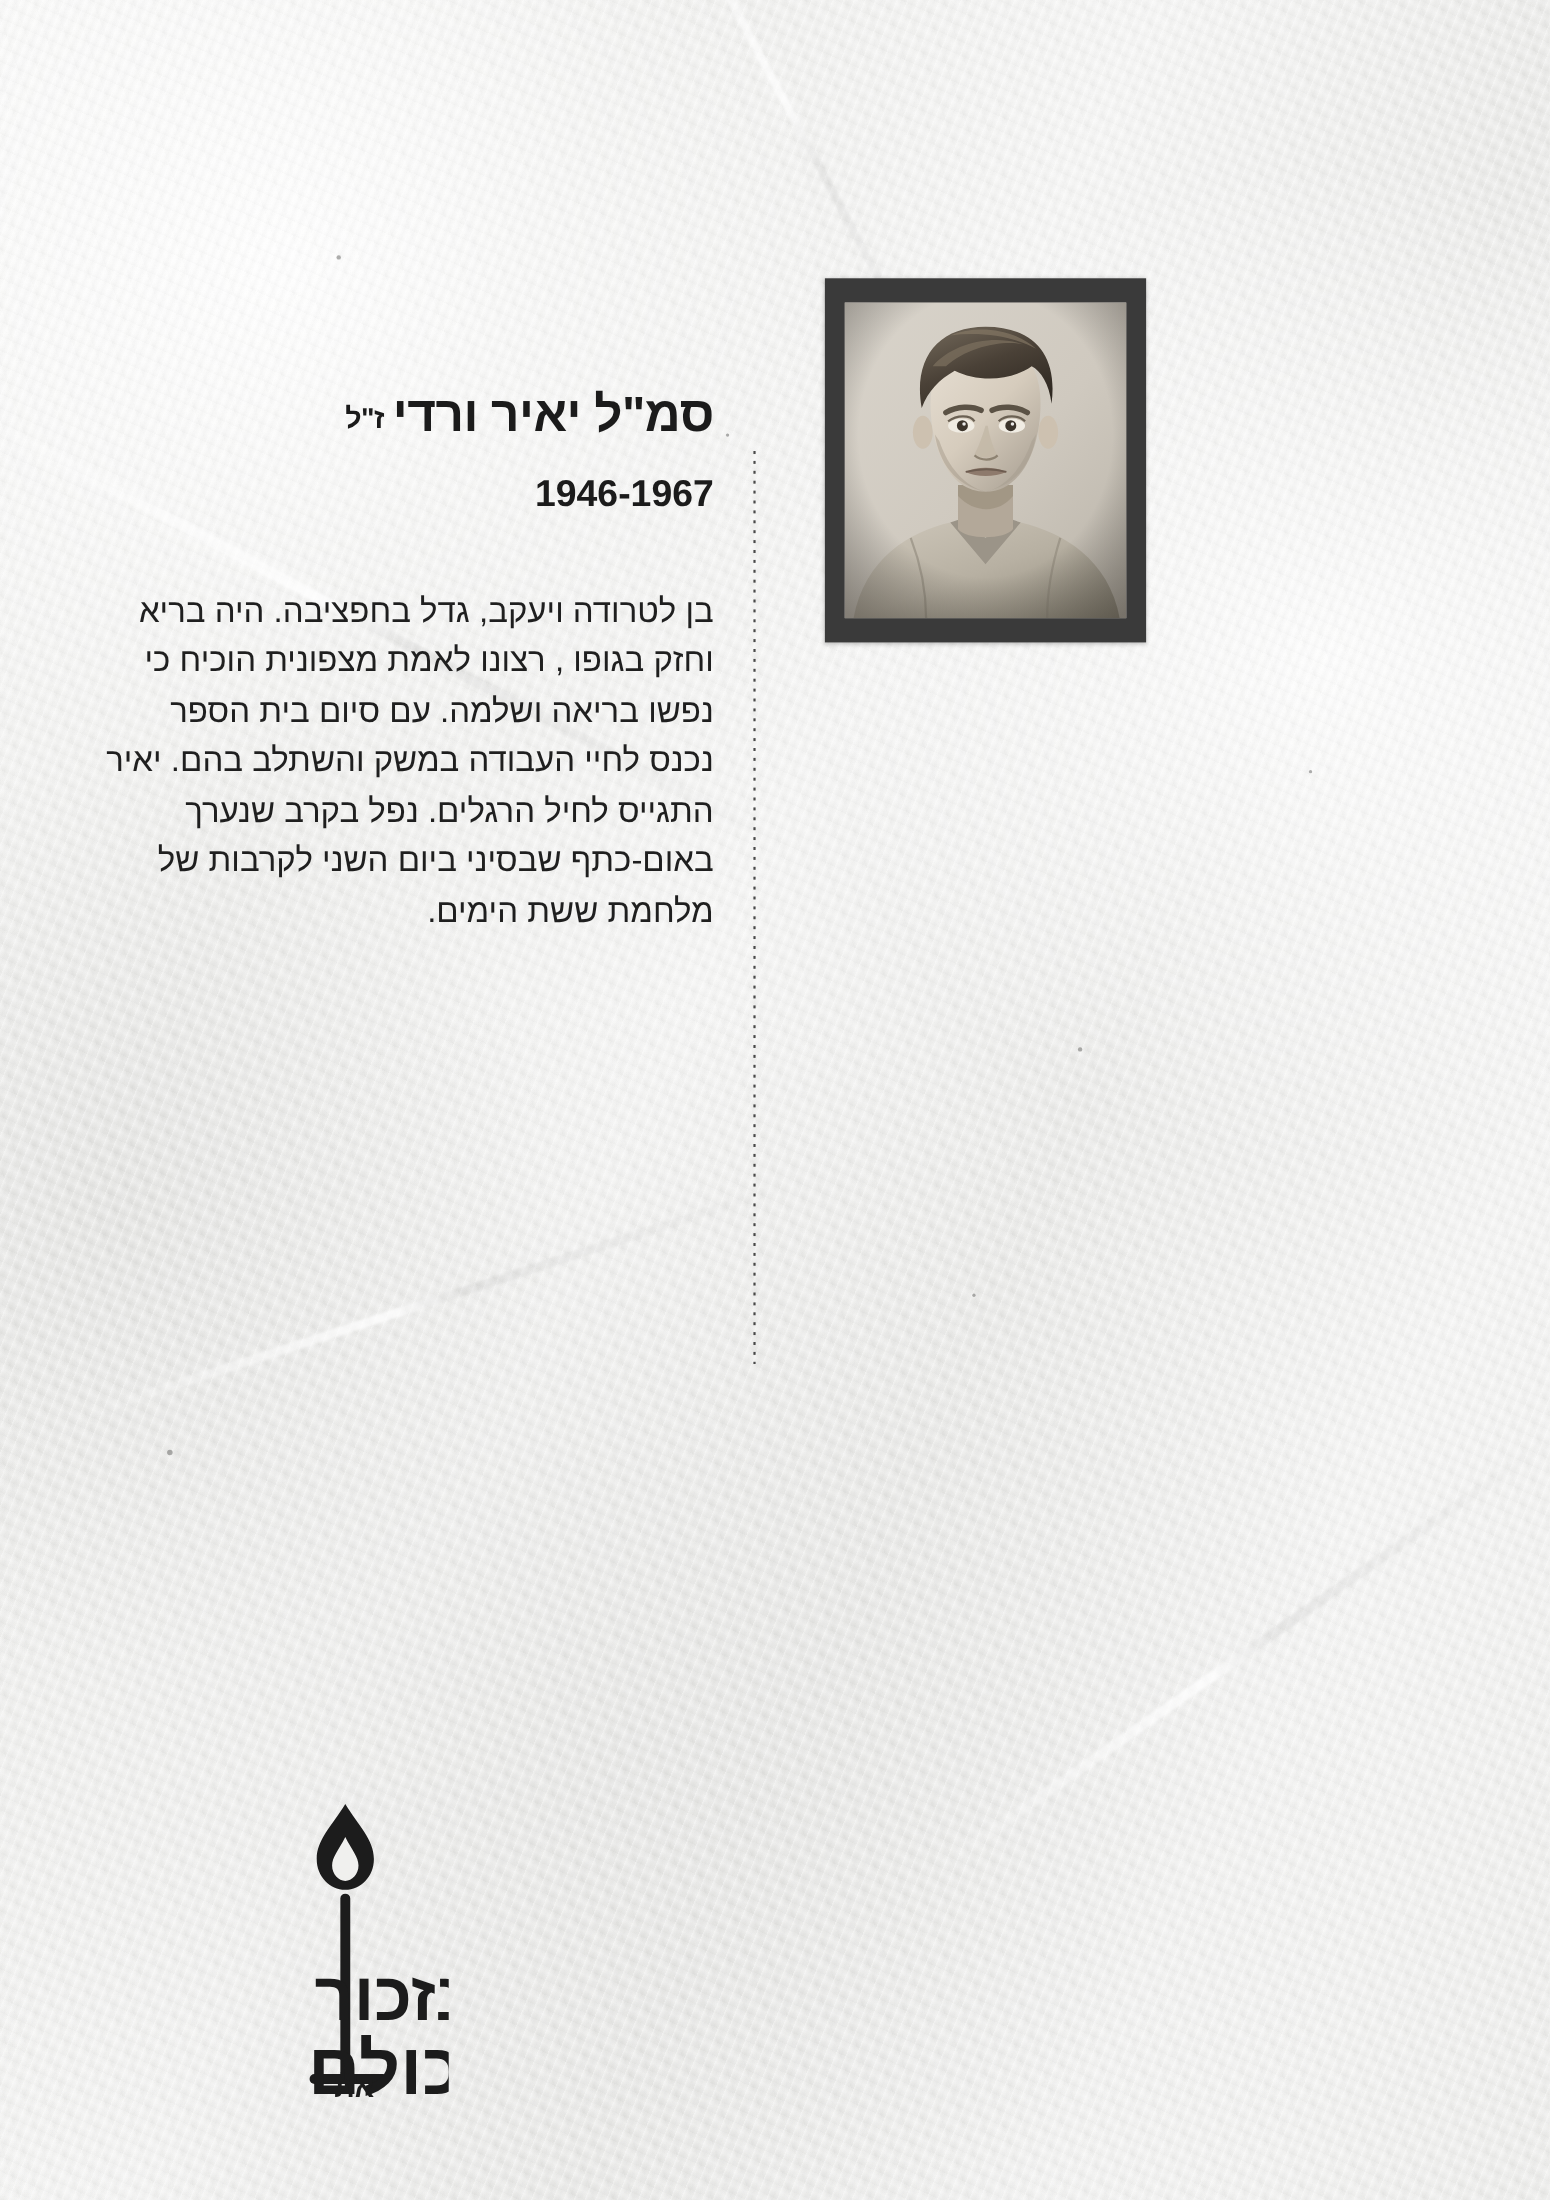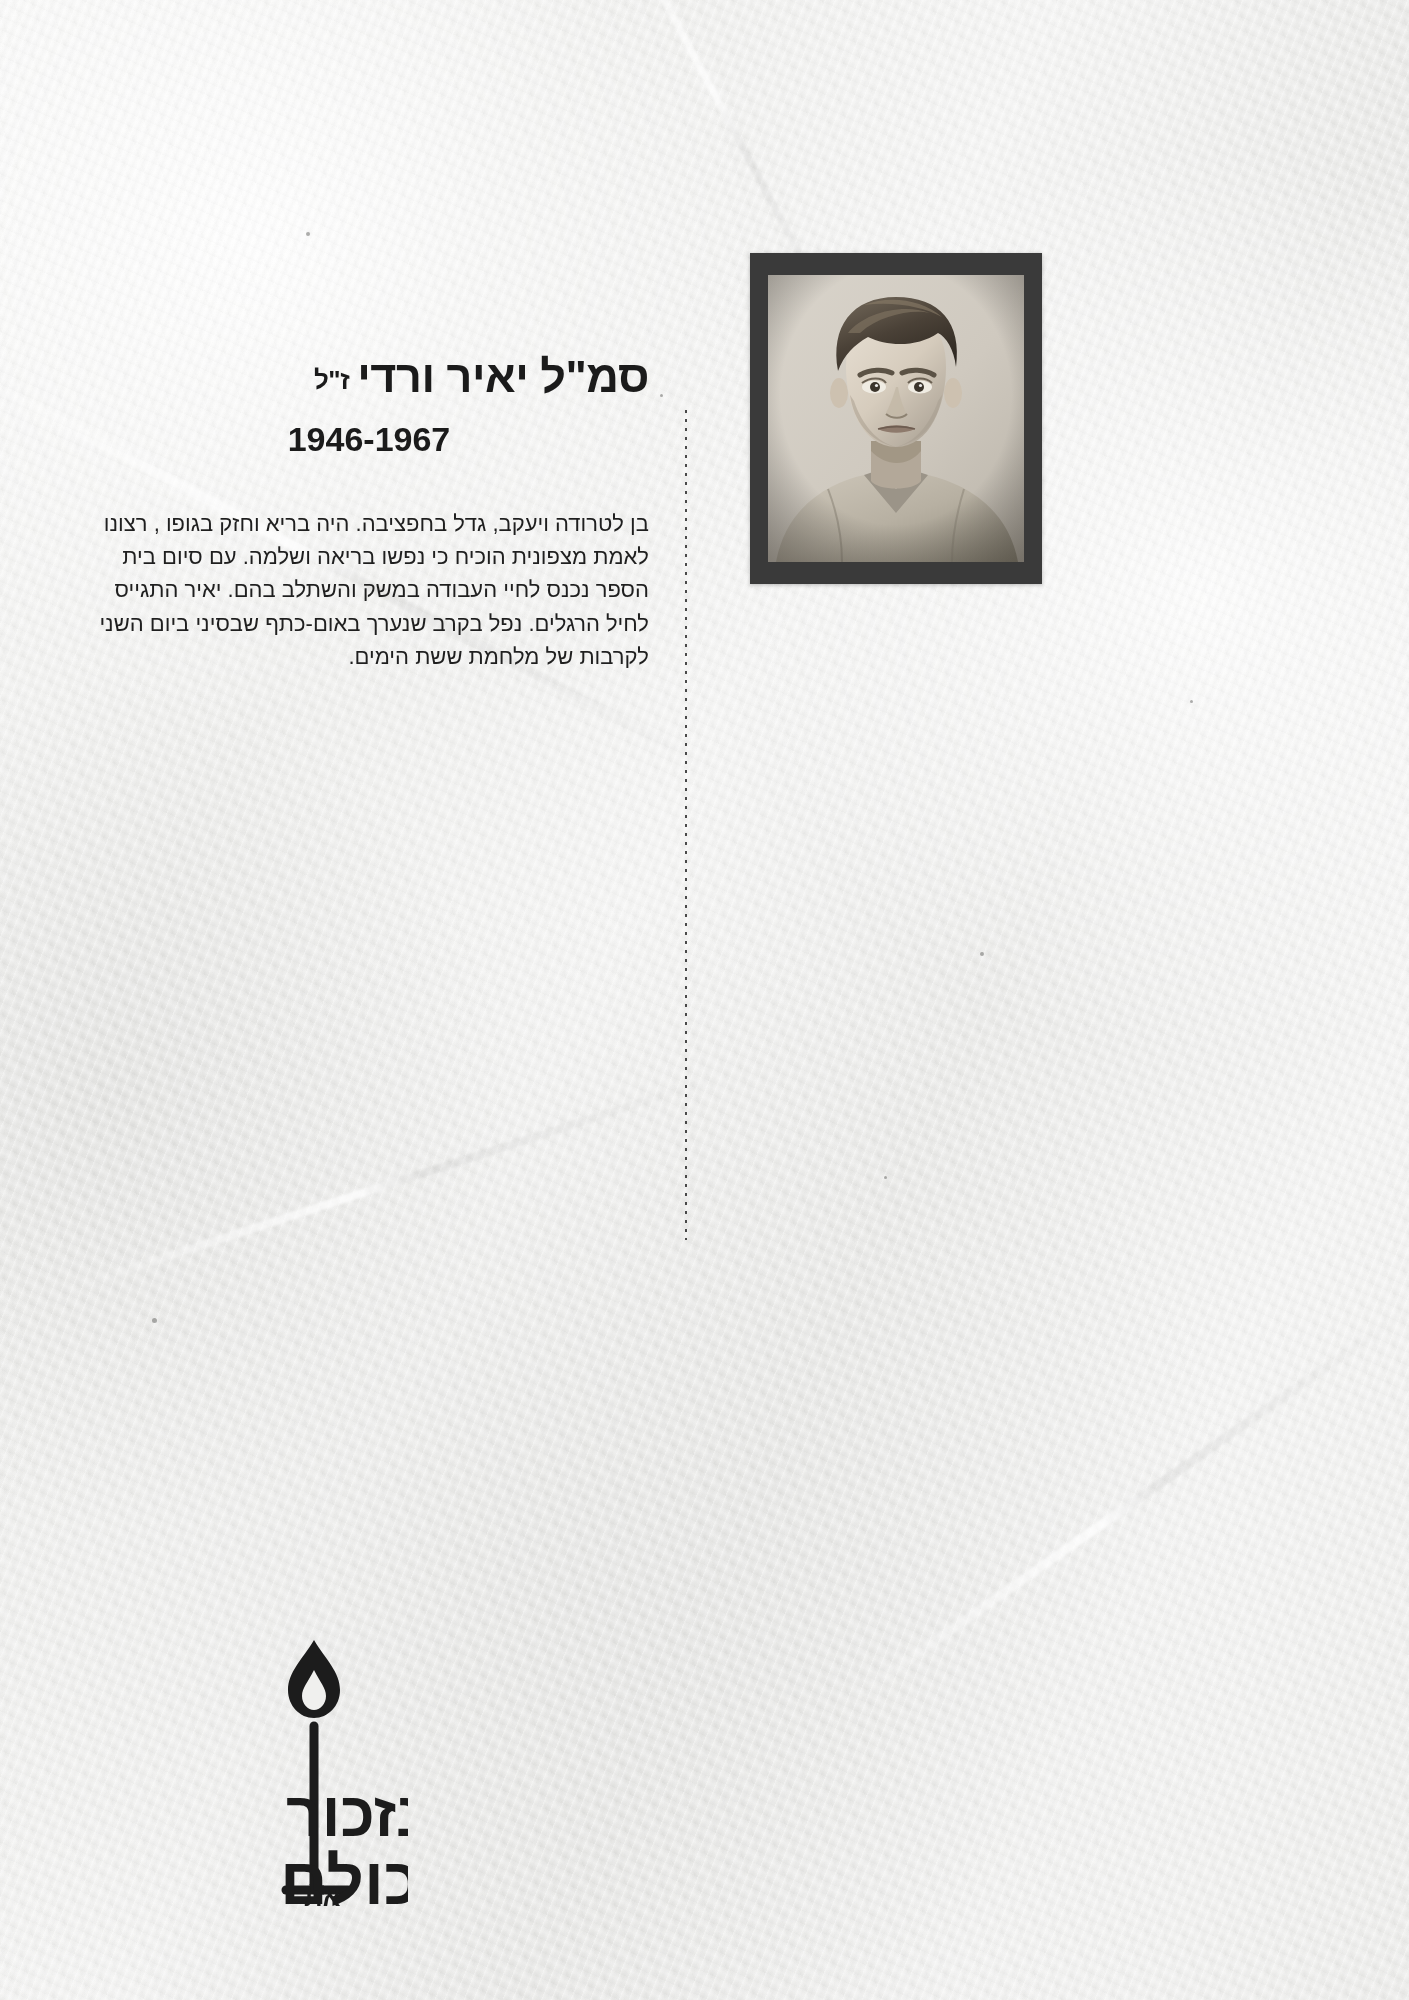--- a/index.html
+++ b/index.html
@@ -109,30 +109,30 @@
     line-height: 1.1;
     white-space: nowrap;
   }
   .name-line .zl {
     font-size: 26px;
     font-weight: bold;
     margin-right: 8px;
     vertical-align: 3px;
   }
   .years {
-    margin-top: 18px;
+    margin-top: 28px;
     font-size: 34px;
     font-weight: bold;
     color: #1b1b1b;
     direction: ltr;
-    text-align: center;
+    text-align: right;
   }
   .bio {
-    margin-top: 48px;
-    font-size: 22px;
+    margin-top: 64px;
+    font-size: 30px;
     line-height: 1.52;
     color: #1f1f1f;
     font-weight: 400;
   }
   .age-note {
     margin-top: 52px;
     font-size: 31px;
     font-weight: bold;
     color: #1b1b1b;
   }

